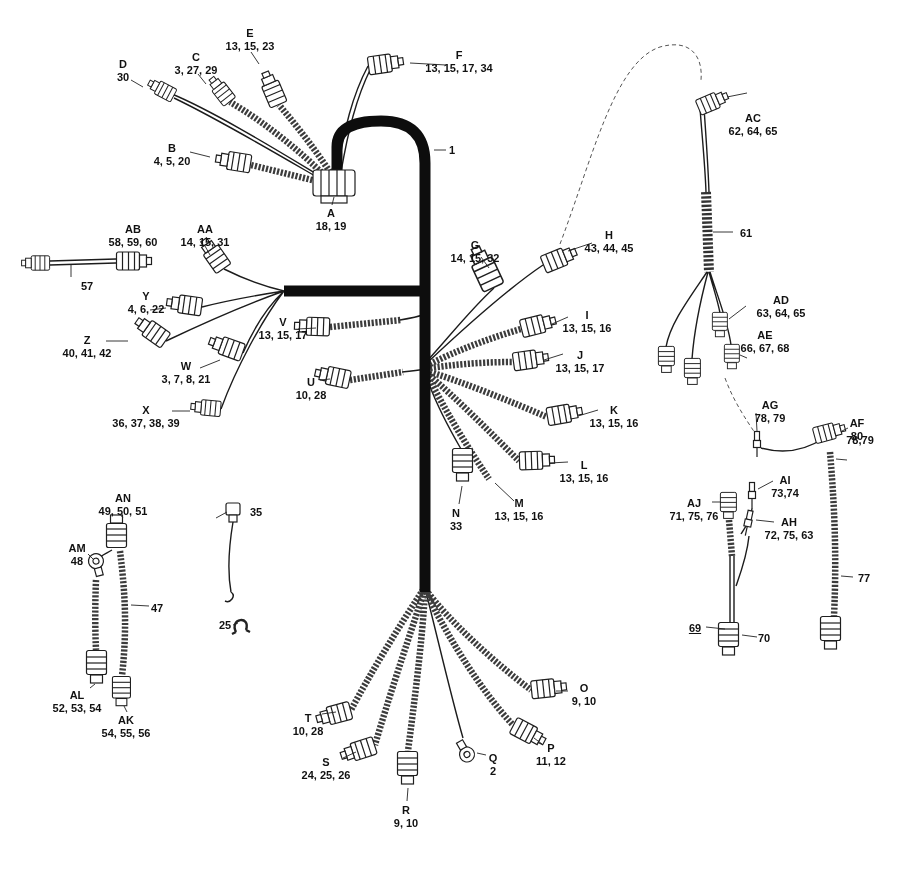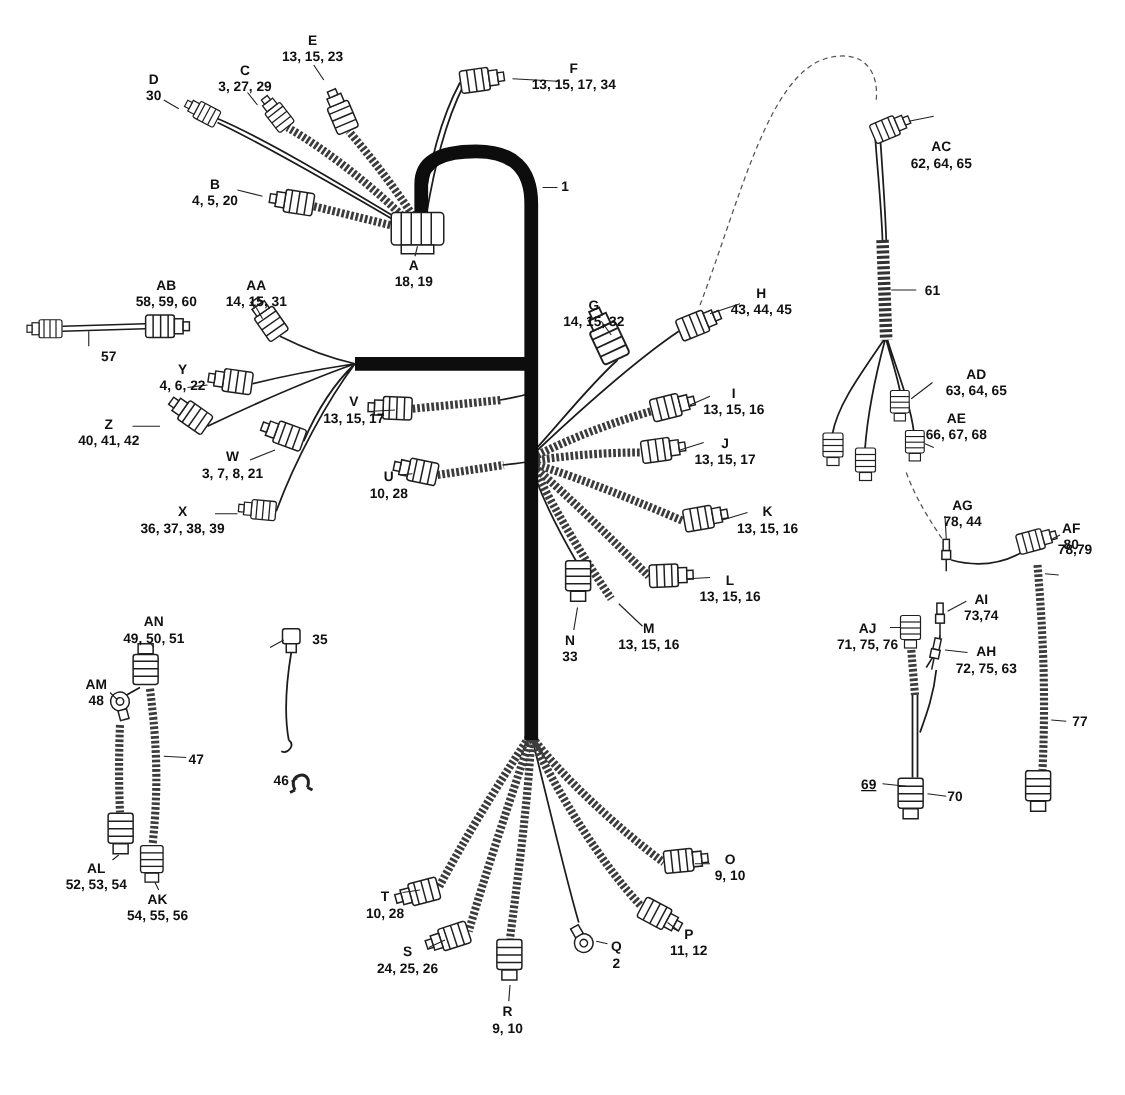--- a/index.html
+++ b/index.html
@@ -293,21 +293,21 @@
       <div class="callout" style="left: 146px; top: 404px;">
         <div>X</div>
         <div>36, 37, 38, 39</div>
       </div>
       <div class="callout" style="left: 614px; top: 404px;">
         <div>K</div>
         <div>13, 15, 16</div>
       </div>
       <div class="callout" style="left: 755px; top: 399px; margin-left: 15px;">
         <div>AG</div>
-        <div>78, 44</div>
+        <div>78, 79</div>
       </div>
       <div class="callout" style="left: 857px; top: 417px;">
         <div>AF</div>
         <div>80</div>
       </div>
       <div class="callout" style="left: 584px; top: 459px;">
         <div>L</div>
         <div>13, 15, 16</div>
       </div>
       <div class="callout" style="left: 860px; top: 434px;">
@@ -344,21 +344,21 @@
         <div>AM</div>
         <div>48</div>
       </div>
       <div class="callout" style="left: 157px; top: 602px;">
         <div>47</div>
       </div>
       <div class="callout" style="left: 864px; top: 572px;">
         <div>77</div>
       </div>
       <div class="callout" style="left: 225px; top: 619px;">
-        <div>46</div>
+        <div>25</div>
       </div>
       <div class="callout" style="left: 695px; top: 622px; text-decoration: underline;">
         <div>69</div>
       </div>
       <div class="callout" style="left: 764px; top: 632px;">
         <div>70</div>
       </div>
       <div class="callout" style="left: 77px; top: 689px;">
         <div>AL</div>
         <div>52, 53, 54</div>

